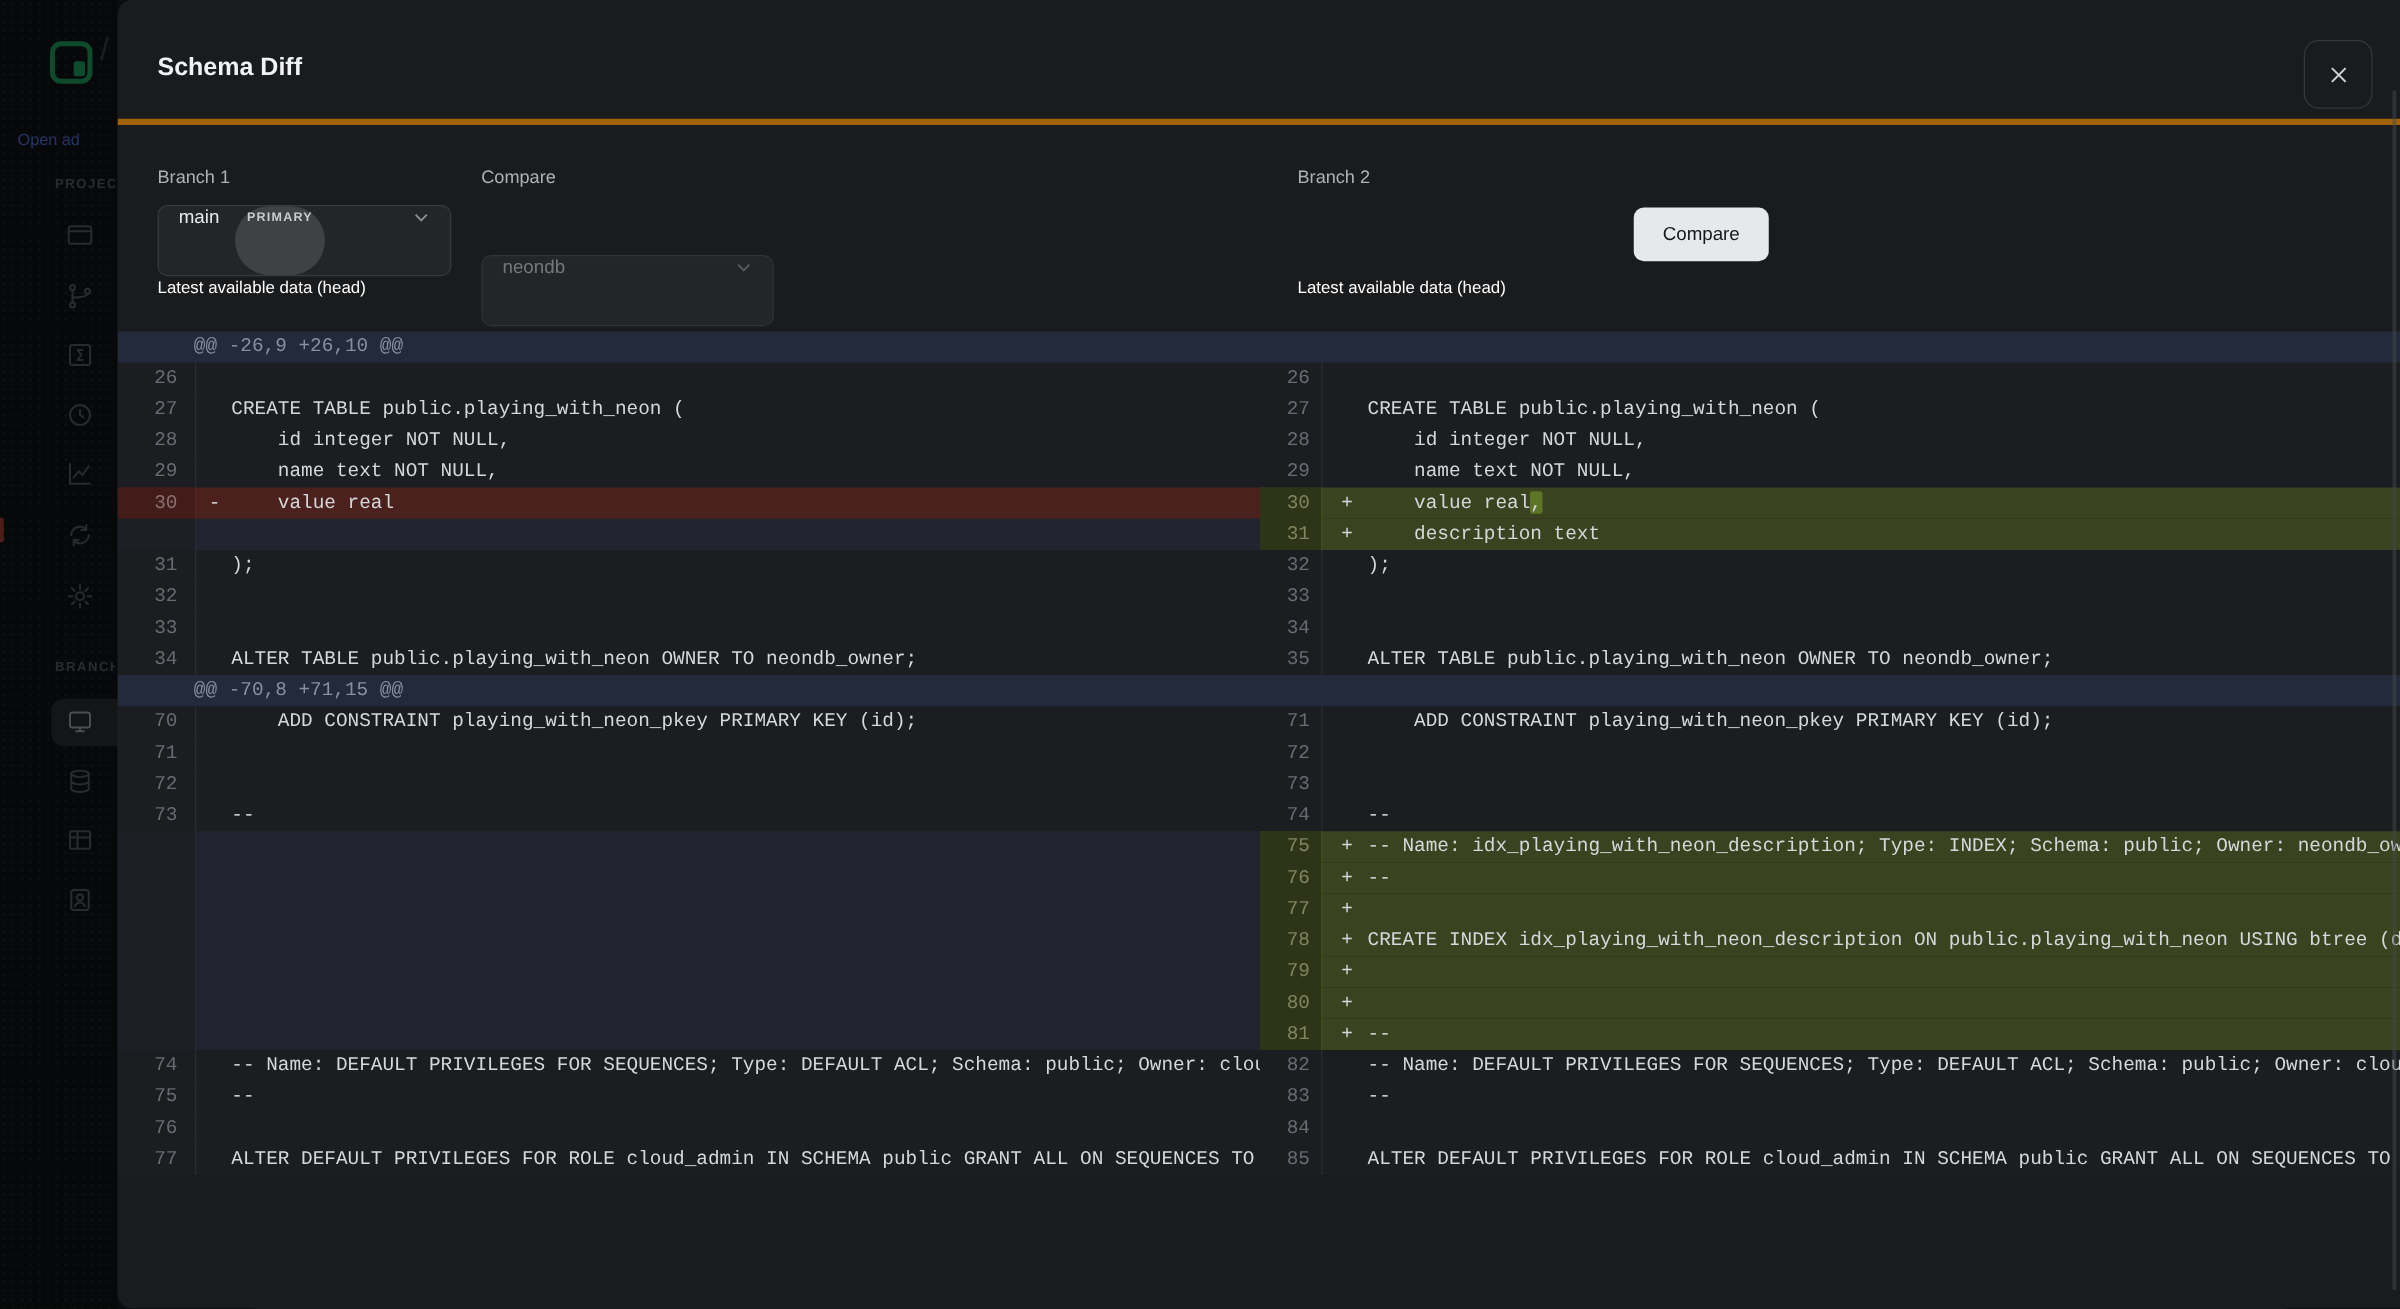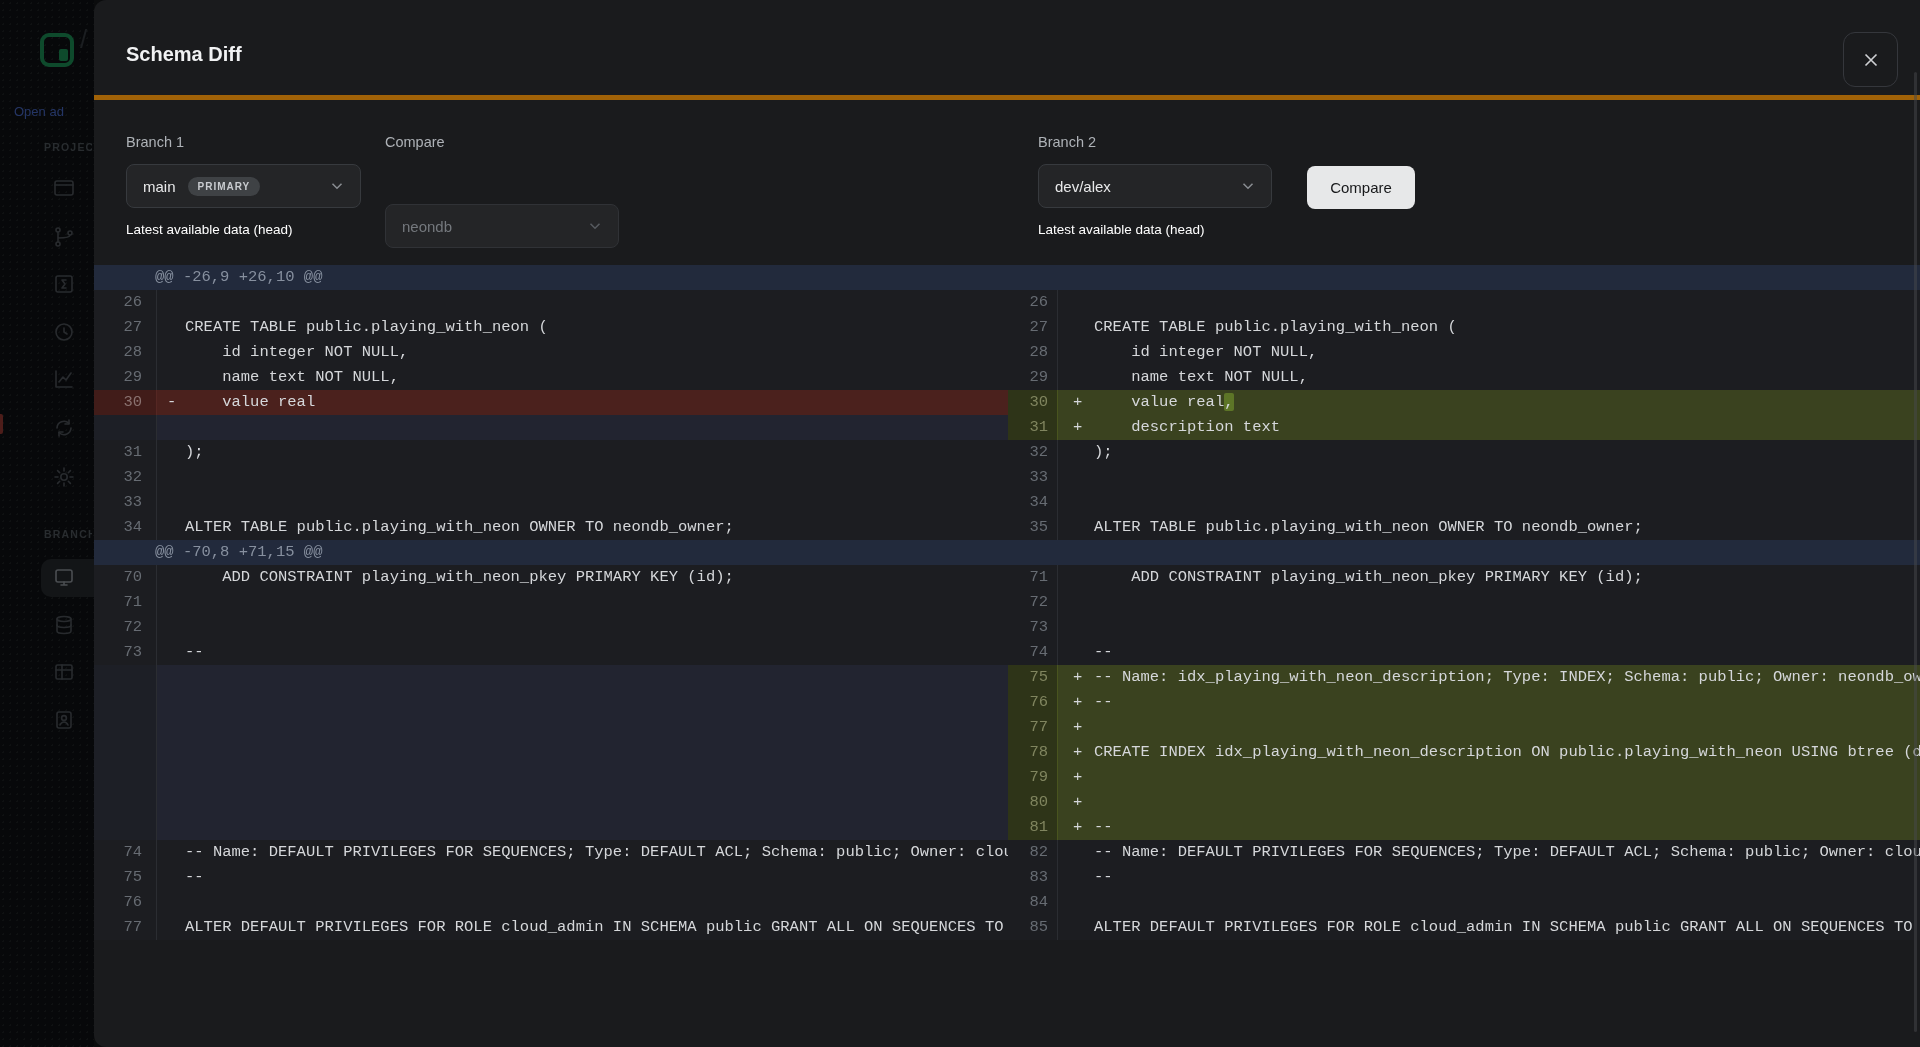--- a/index.html
+++ b/index.html
@@ -35,22 +35,22 @@
   .modal-header{position:absolute;left:0;top:0;width:100%;height:100px;
     border-bottom:5px solid #a16207;}
   .modal-title{position:absolute;left:32px;top:30px;font-size:20px;font-weight:600;color:#f1f2f3;}
   .close-btn{position:absolute;right:22px;top:32px;width:55px;height:55px;
     border:1px solid #35373c;border-radius:12px;background:transparent;
     display:flex;align-items:center;justify-content:center;cursor:pointer;}
   .close-btn svg{width:22px;height:22px;stroke:#cfd1d4;stroke-width:1.8;}
 
   
   .ctl-label{position:absolute;top:134px;font-size:14.5px;color:#aeb2b7;}
-  .select{position:absolute;top:164px;height:44px;background:#242527;
-    border:1px solid #373a3e;border-radius:8px;display:flex;align-items:center;
+  .select{position:absolute;top:164px;height:57px;background:#242527;
+    border:1px solid #373a3e;border-radius:8px;display:flex;
     padding:0 14px 0 16px;cursor:pointer;}
   .select .val{font-size:15px;color:#e8e9ea;}
   .select.disabled{border-color:#303236;margin-top:40px;}
   .select.disabled .val{color:#74787d;}
   .badge{margin-left:12px;background:#3f4245;color:#c9ccd0;font-size:10px;
     font-weight:700;letter-spacing:1px;border-radius:999px;padding:4px 10px;}
   .chev{margin-left:auto;width:18px;height:18px;stroke:#8a8e93;stroke-width:2;fill:none;}
   .select.disabled .chev{stroke:#575b60;}
   .caption{position:absolute;top:222px;font-size:13.5px;color:#ffffff;}
   .compare-btn{position:absolute;left:1213px;top:166px;width:108px;height:43px;
@@ -196,26 +196,20 @@
         </svg>
     </div>
 
     <div class="select disabled" style="left:291px;width:234px">
       <span class="val">neondb</span>
       <svg class="chev" viewBox="0 0 24 24">
           <path d="M6 9l6 6 6-6"></path>
         </svg>
     </div>
 
-    <div class="select" style="left:944px;width:234px">
-      <span class="val">dev/alex</span>
-      <svg class="chev" viewBox="0 0 24 24">
-          <path d="M6 9l6 6 6-6"></path>
-        </svg>
-    </div>
 
     <button class="compare-btn">Compare</button>
 
     <span class="caption" style="left:32px">Latest available data (head)</span>
     <span class="caption" style="left:944px">Latest available data (head)</span>
 
     <div class="diff">
       <div class="pane left" id="pane-left">
           <div class="drow hunk"><span class="hunktext">@@ -26,9 +26,10 @@</span></div>
           <div class="drow ctx"><span class="ln">26</span><span class="mk"></span><span class="cd"></span></div>

